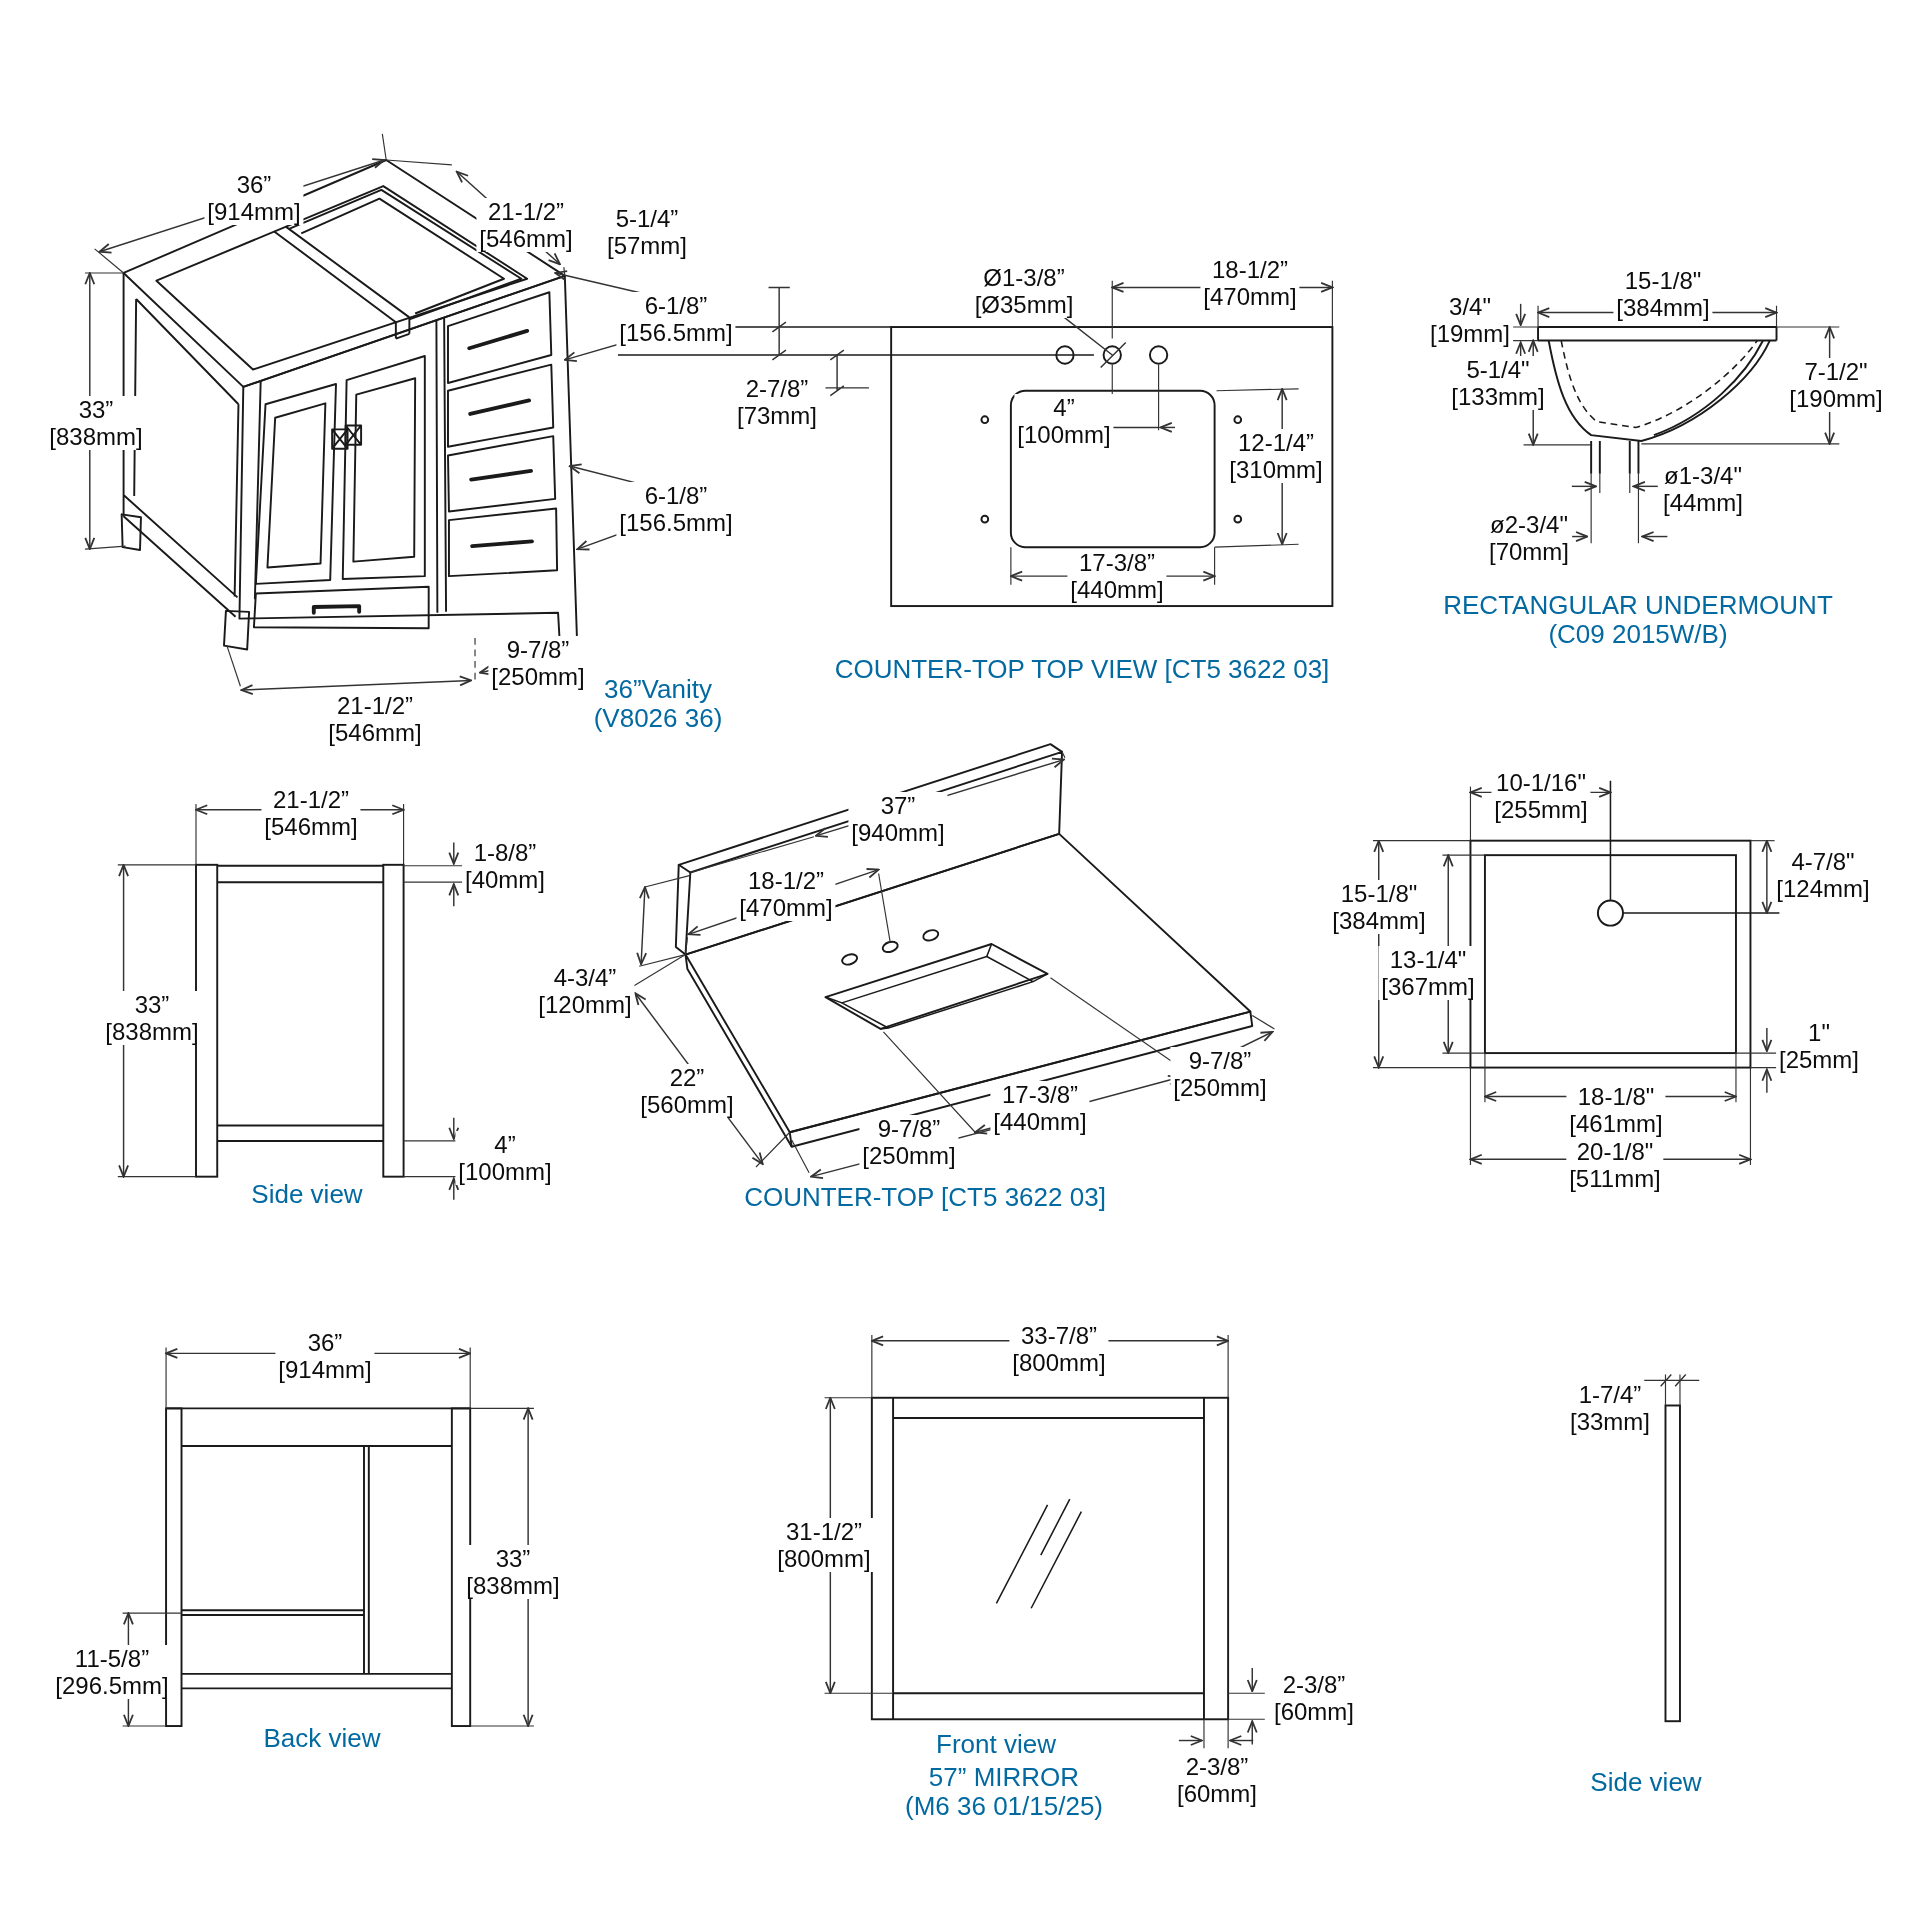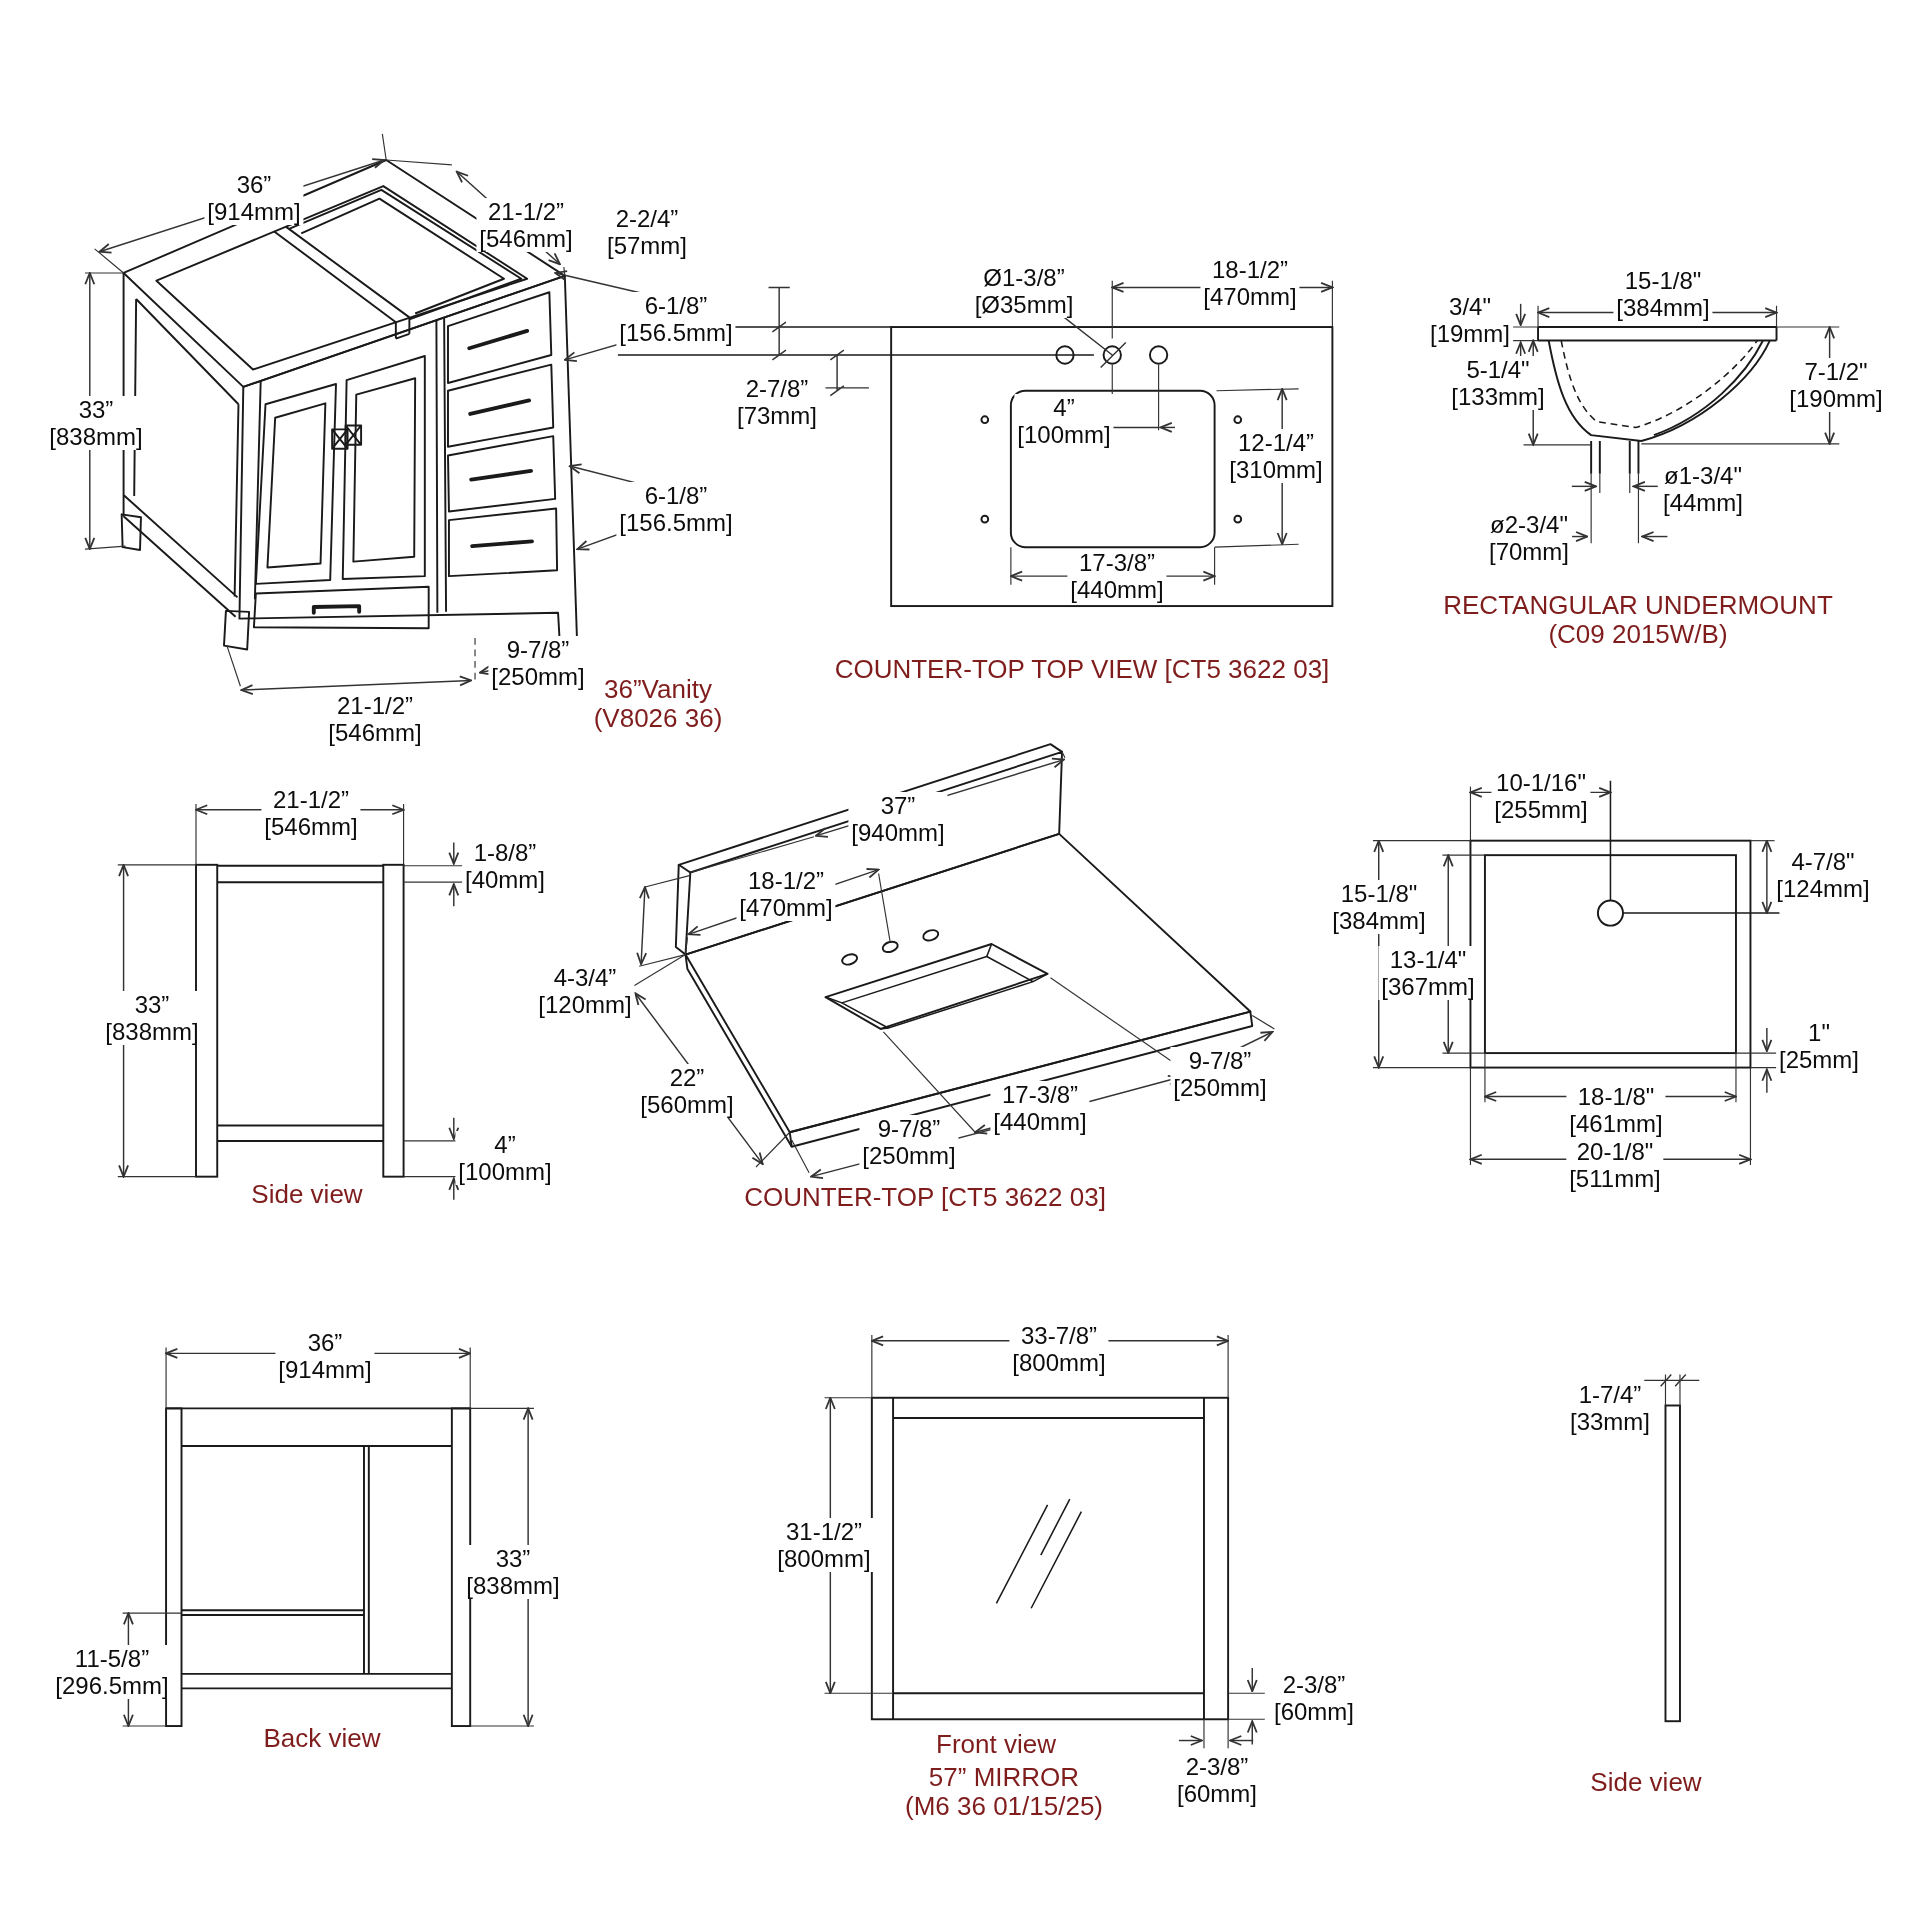--- a/index.html
+++ b/index.html
@@ -3,21 +3,21 @@
 <meta charset="utf-8">
 <style>
   html,body{margin:0;padding:0;background:#fff;}
   #page{position:relative;width:1931px;height:1931px;background:#fff;overflow:hidden;
         font-family:"Liberation Sans", sans-serif;color:#111;margin-top:20px;}
   #art{position:absolute;left:0;top:0;}
   .dim{position:absolute;transform:translateX(-50%);text-align:center;
        font-size:24px;line-height:27px;white-space:nowrap;color:#0d0d0d;}
   .dim span{display:block;background:#fff;padding:0 2.9px;}
   .cap{position:absolute;transform:translateX(-50%);text-align:center;
-       font-size:26px;line-height:29px;white-space:nowrap;color:#7f1d1d;}
+       font-size:26px;line-height:29px;white-space:nowrap;color:#0369a1;}
   .cap span{display:block;}
 </style>
 </head>
 <body>
 
 <div id="page">
 
 <svg id="art" width="1931" height="1931" viewBox="0 0 2000 2000">
   <defs>
     <marker id="ar" markerWidth="14" markerHeight="12" refX="11" refY="5" orient="auto-start-reverse" markerUnits="userSpaceOnUse" viewBox="0 0 12 10">
@@ -274,21 +274,21 @@
 <div class="dim" style="left:375px;top:672px">
   <span>21-1/2”</span>
   <span>[546mm]</span>
 </div>
 <div class="cap" style="left:658px;top:655px">
   <span>36”Vanity</span>
   <span>(V8026 36)</span>
 </div>
 
 <div class="dim" style="left:647px;top:185px">
-  <span>2-2/4”</span>
+  <span>5-1/4”</span>
   <span>[57mm]</span>
 </div>
 <div class="dim" style="left:1024px;top:244px">
   <span>Ø1-3/8”</span>
   <span>[Ø35mm]</span>
 </div>
 <div class="dim" style="left:1250px;top:236px">
   <span>18-1/2”</span>
   <span>[470mm]</span>
 </div>

